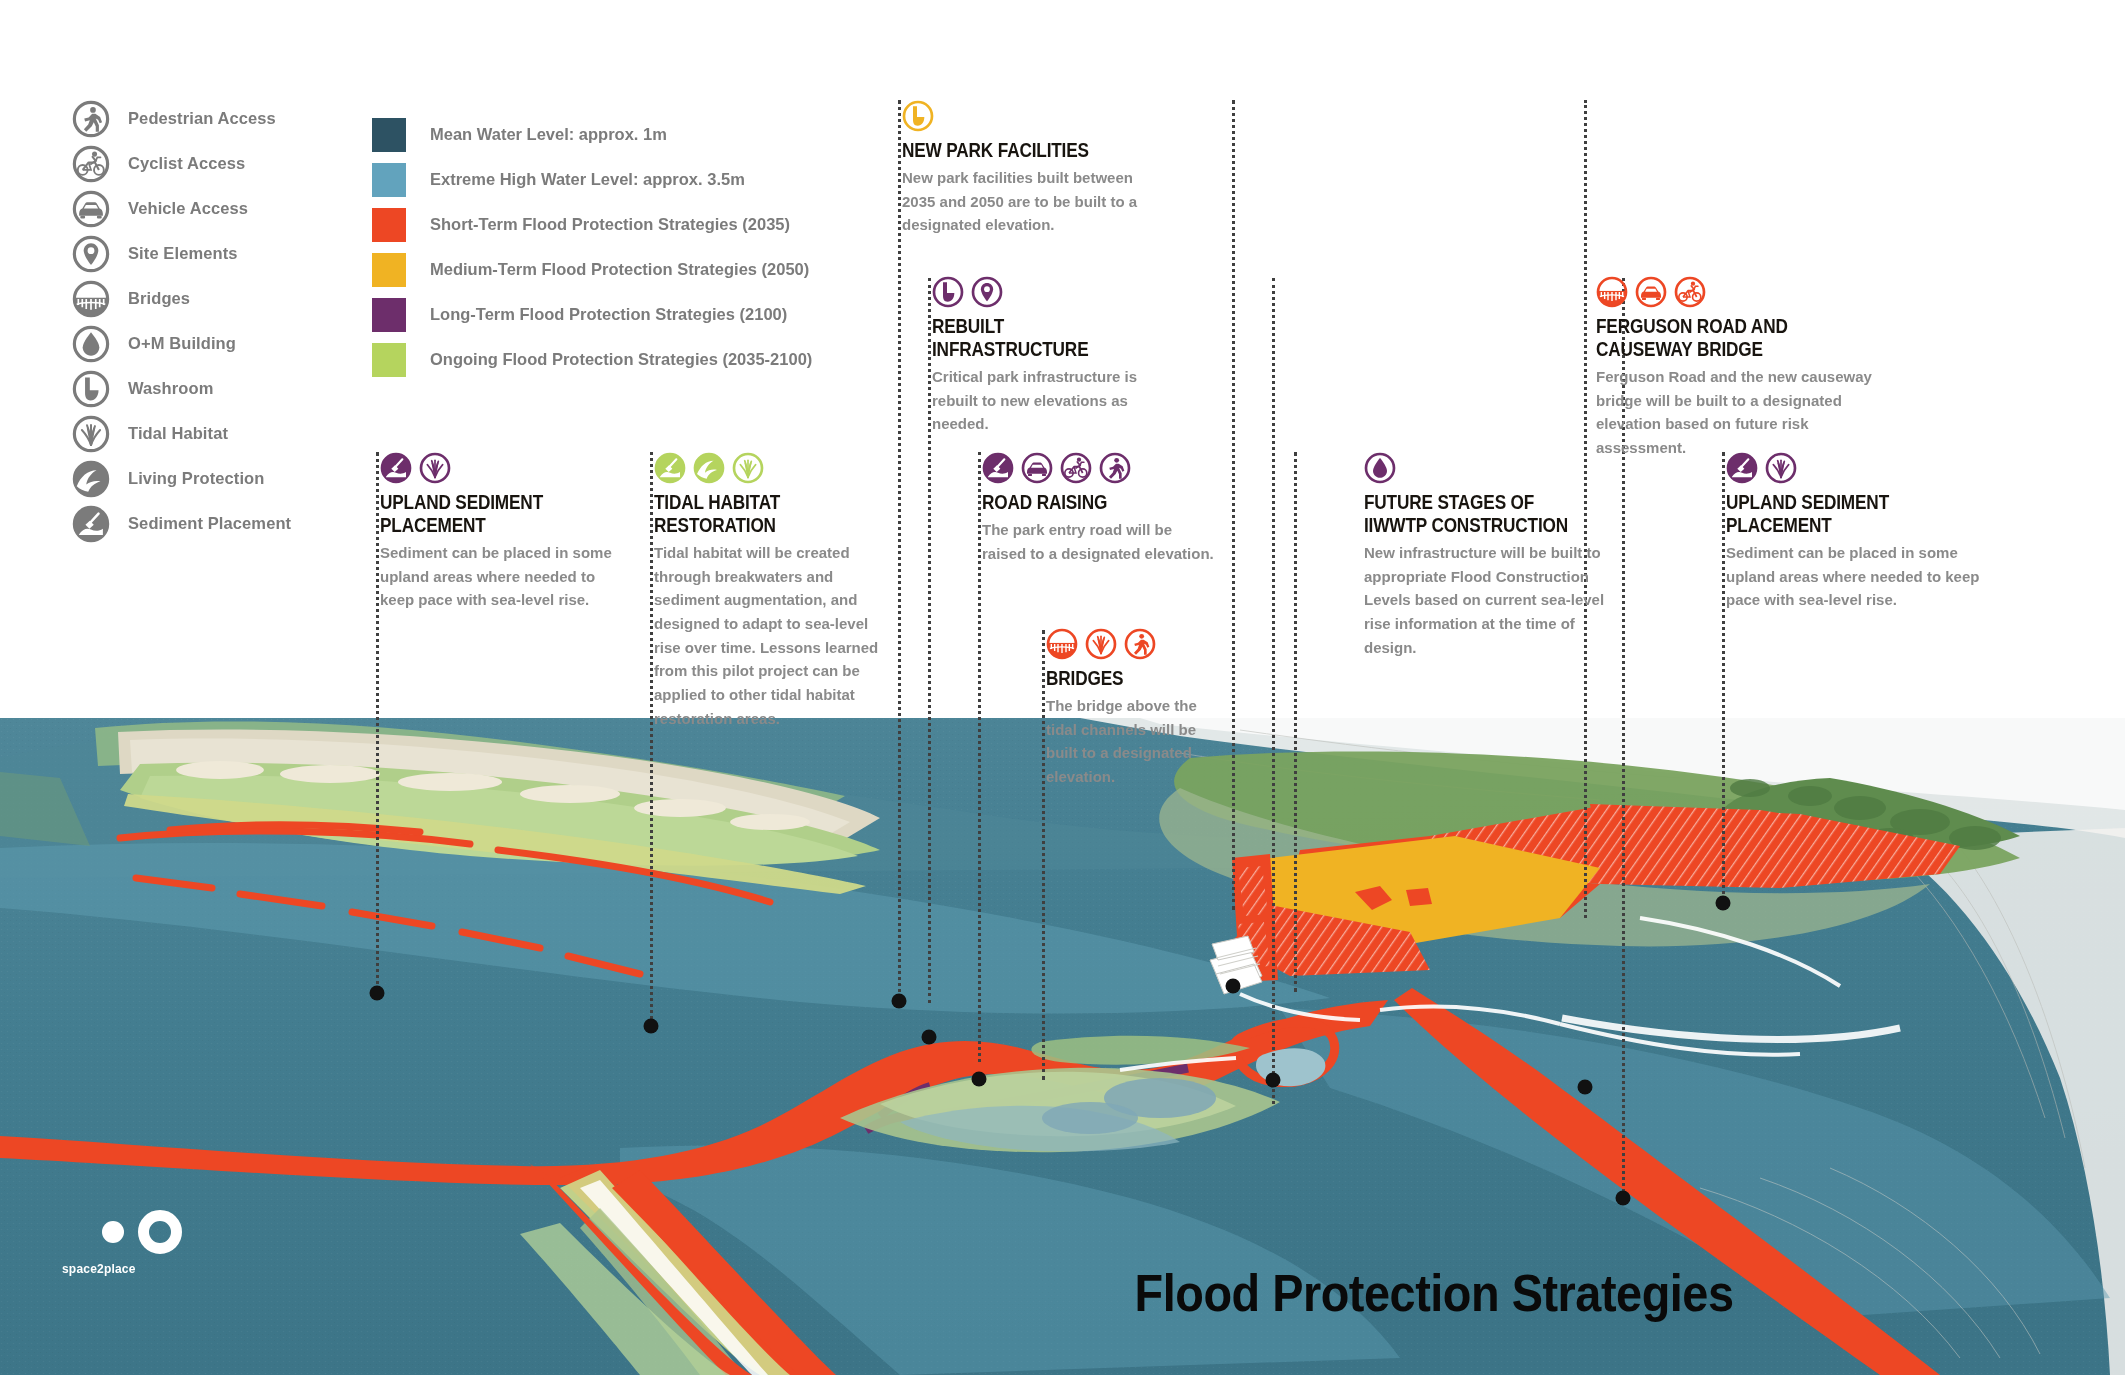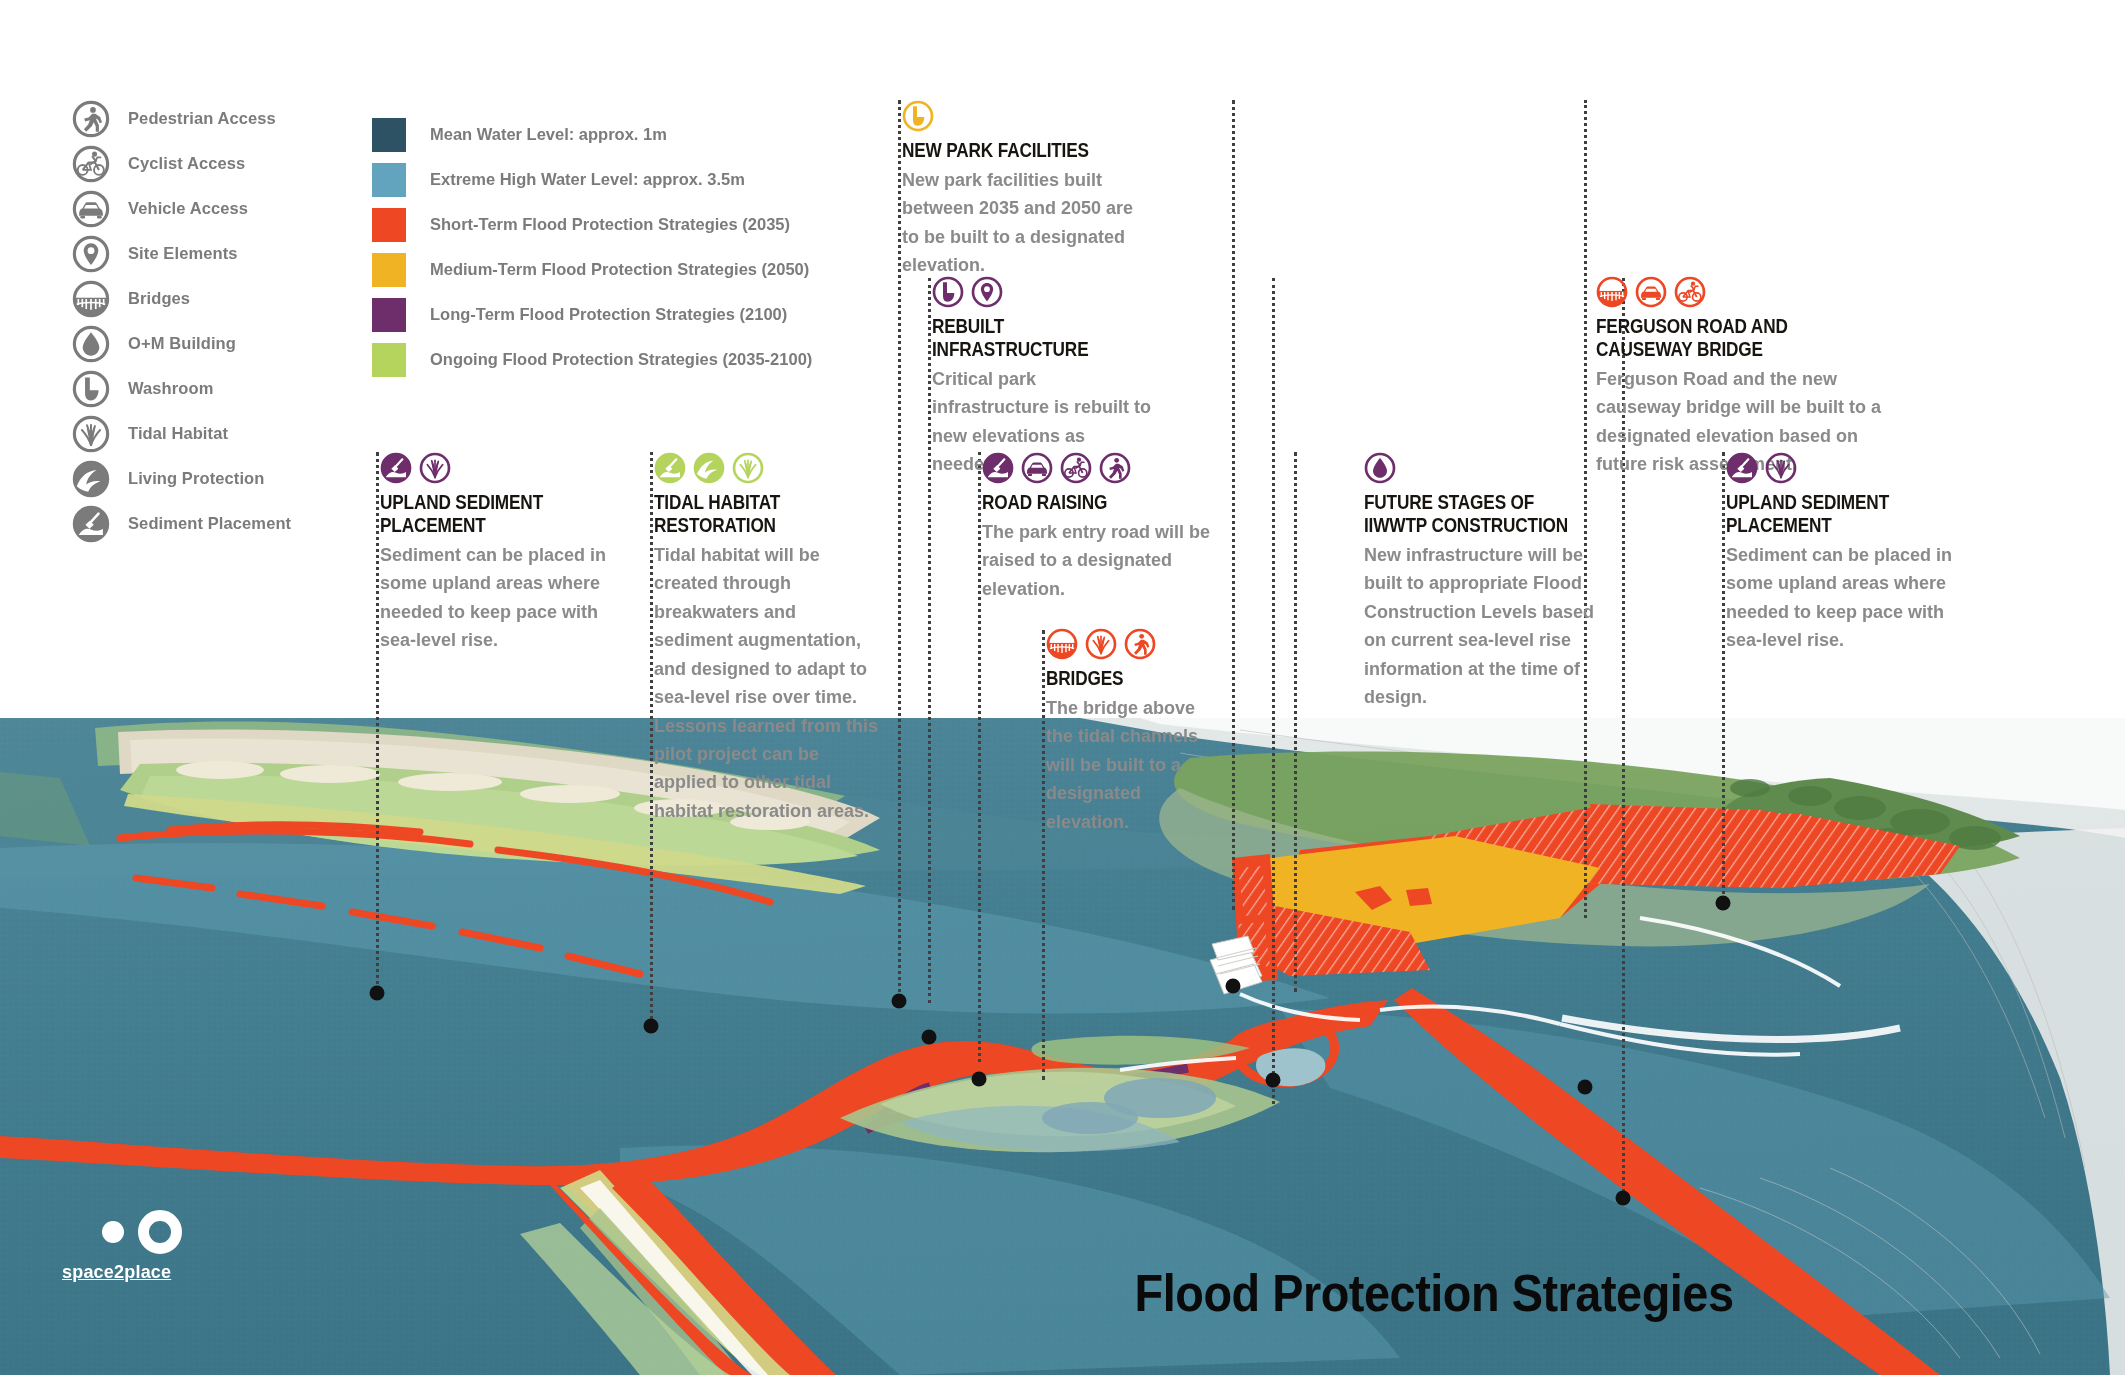--- a/index.html
+++ b/index.html
@@ -37,37 +37,37 @@
   .callout { position:absolute; }
   .co-icons { display:flex; gap:7px; margin-bottom:7px; }
   .co-icons svg { display:block; }
   .co-title {
     font-family:"Liberation Sans Narrow","Liberation Sans", sans-serif;
     font-weight:bold; font-size:20.5px; color:#18140f;
     letter-spacing:-0.2px; line-height:1.12;
     transform: scaleX(0.84); transform-origin: left center;
     margin-bottom:4px; white-space:pre-line;
   }
-  .co-body { font-size:18px; font-weight:bold; color:#8a8a8a; line-height:1.58; }
+  .co-body { font-size:15px; font-weight:bold; color:#8a8a8a; line-height:1.58; }
 
   
   .leader {
     position:absolute; width:0; border-left:3px dotted #3f3f3f;
   }
   .leaderdot {
     position:absolute; width:15px; height:15px; border-radius:50%;
     background:#111; transform:translate(-50%,-50%);
   }
 
   
   #logo { position:absolute; left:62px; top:1208px; width:170px; }
   .logo-marks { display:flex; align-items:center; gap:14px; height:48px; padding-left:40px; }
   .dot-sm { width:22px; height:22px; border-radius:50%; background:#fff; }
   .ring { width:44px; height:44px; border-radius:50%; border:11px solid #fff; }
-  #logo-text { font-size:18px; font-weight:bold; color:#fff; margin-top:6px; letter-spacing:.2px;text-decoration:underline; }
+  #logo-text { font-size:12px; font-weight:bold; color:#fff; margin-top:6px; letter-spacing:.2px; }
 
   
   #maintitle {
     position:absolute; right:48px; bottom:52px;
     font-family:"Liberation Sans Narrow","Liberation Sans", sans-serif;
     font-weight:bold; font-size:52px; color:#0a0a0a;
     letter-spacing:-0.5px;
     transform: scaleX(0.90); transform-origin: right bottom;
   }
 </style>

